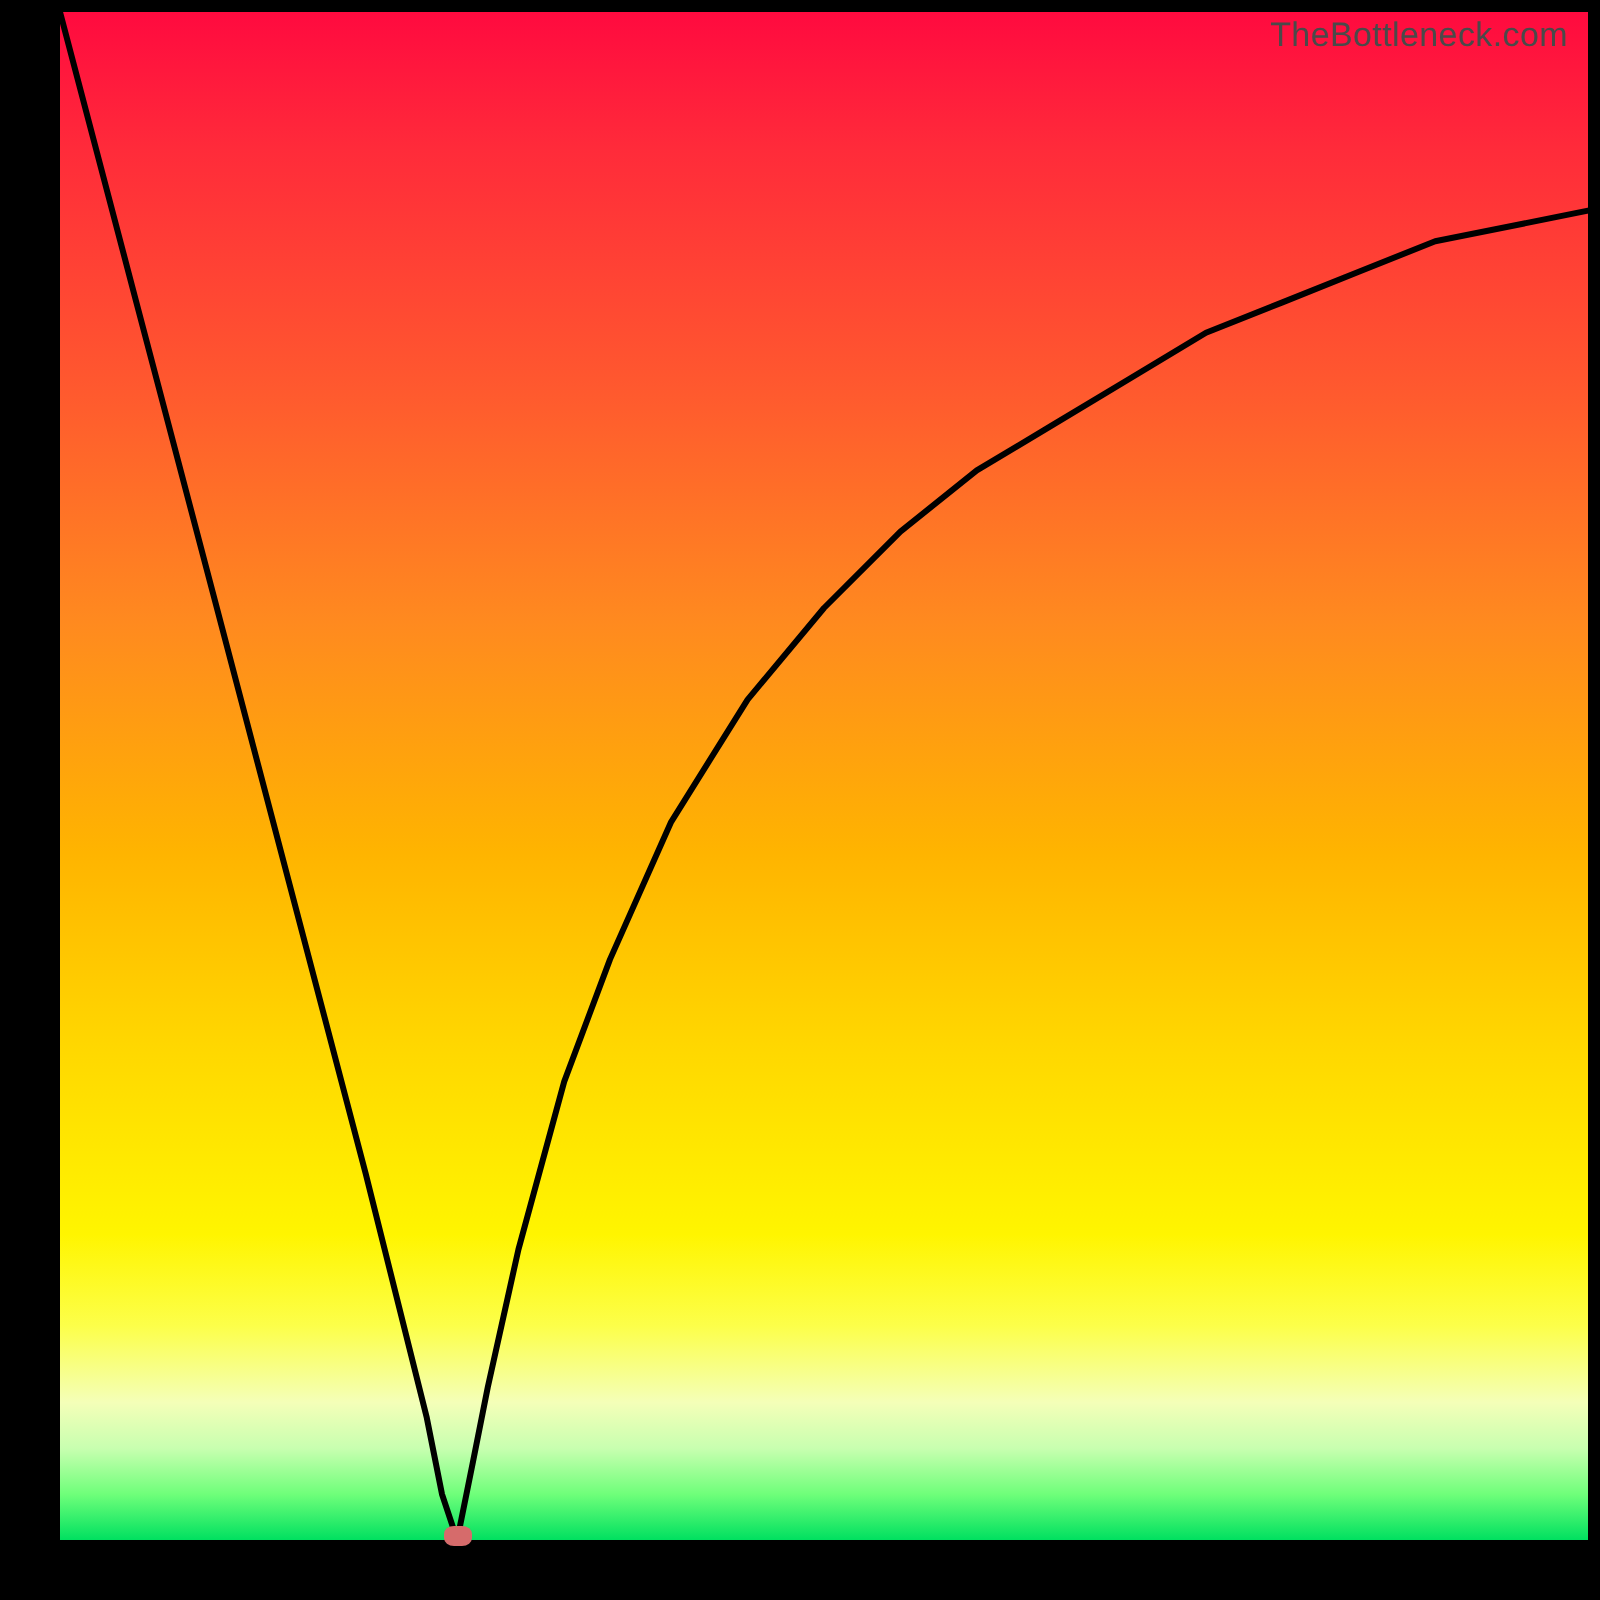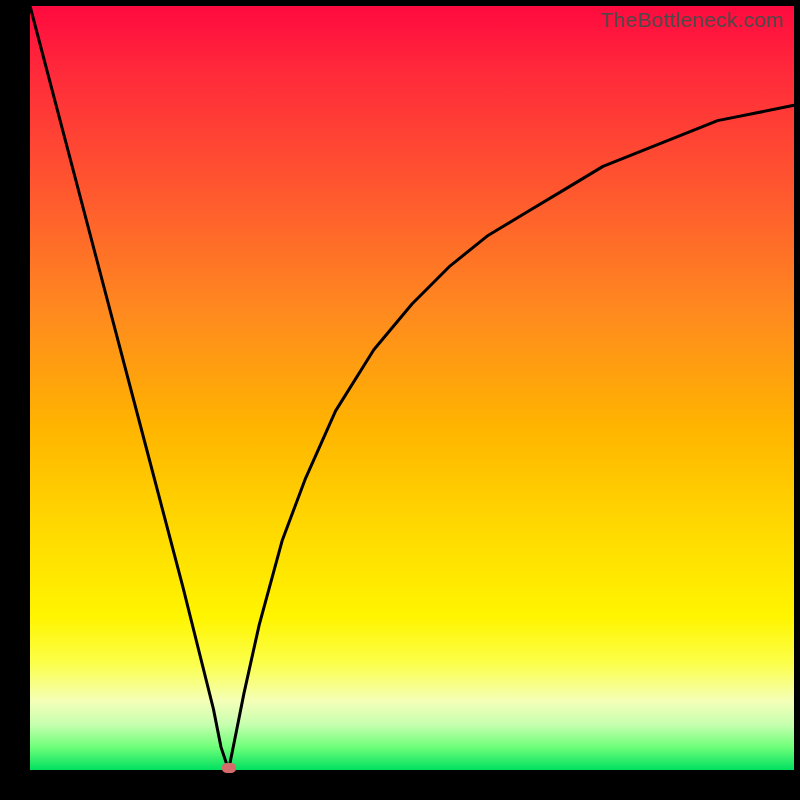--- a/index.html
+++ b/index.html
@@ -37,21 +37,21 @@
       #c8ffb0 94%,
       #6fff7a 97%,
       #00e060 100%
     );
   }
   .attribution {
     position: absolute;
     top: 2px;
     right: 10px;
     color: #4a4a4a;
-    font-size: 21px;
+    font-size: 17px;
     font-weight: 400;
     letter-spacing: 0.2px;
     user-select: none;
   }
   svg.curve {
     position: absolute;
     left: 0;
     top: 0;
     width: 764px;
     height: 764px;

